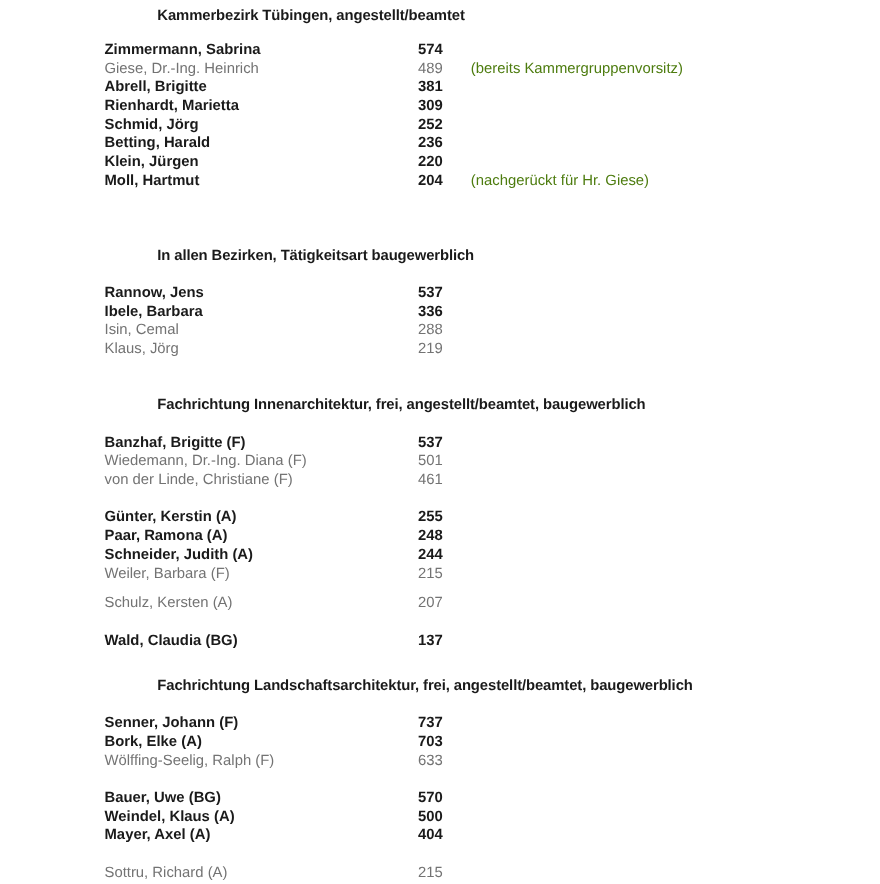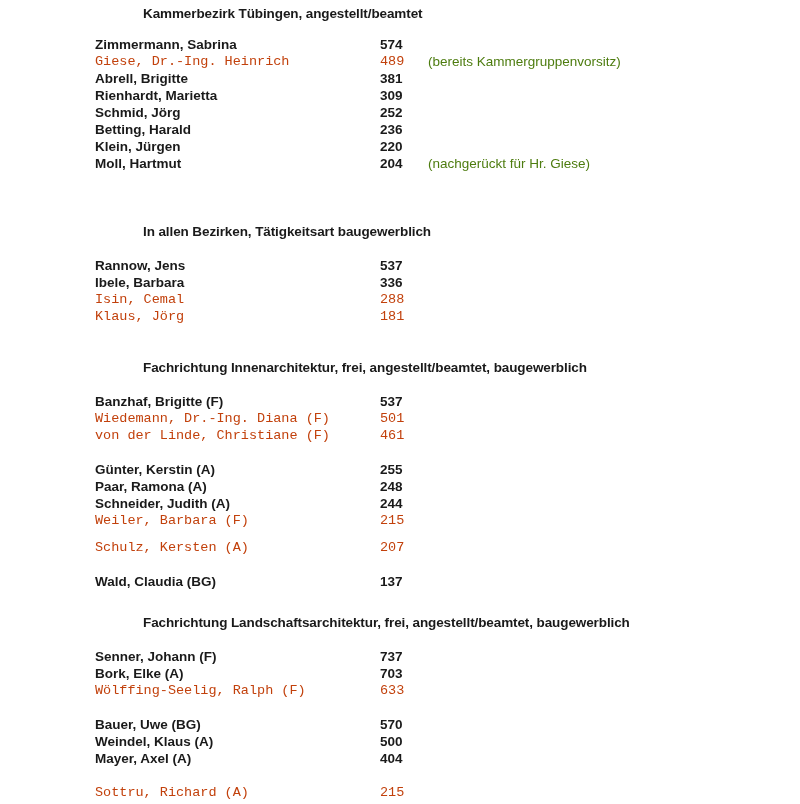--- a/index.html
+++ b/index.html
@@ -10,21 +10,21 @@
     .page { position: absolute; left: 95px; top: 0; width: 700px; }
     .heading {
       position: absolute; left: 0; font-weight: bold; white-space: nowrap;
       font-size: 13.5px; letter-spacing: -0.1px; margin-left: 48px;
     }
     .row { position: absolute; left: 0; height: 17px; width: 700px; white-space: nowrap; }
     .row .name { position: absolute; left: 0; top: 0; }
     .row .votes { position: absolute; left: 285px; top: 0; }
     .row .note { position: absolute; left: 333px; top: 0; }
     .row.elected .name, .row.elected .votes { font-weight: bold; }
-    .row.notelected .name, .row.notelected .votes { font-weight: normal; color: #c2410c; font-family: Liberation Mono, monospace; }
+    .row.notelected .name, .row.notelected .votes { font-weight: normal; color: #737373; }
     .note { color: #4d7c0f; }
   </style>
 </head>
 <body>
 
 <div class="page">
 
   <div class="heading" style="top:6px">Kammerbezirk Tübingen, angestellt/beamtet</div>
 
   <div class="row elected" style="top:37px">
@@ -71,21 +71,21 @@
   <div class="row elected" style="top:275px">
     <span class="name">Ibele, Barbara</span>
     <span class="votes">336</span>
   </div>
   <div class="row notelected" style="top:292px">
     <span class="name">Isin, Cemal</span>
     <span class="votes">288</span>
   </div>
   <div class="row notelected" style="top:309px">
     <span class="name">Klaus, Jörg</span>
-    <span class="votes">181</span>
+    <span class="votes">219</span>
   </div>
 
   <div class="heading" style="top:360px">Fachrichtung Innenarchitektur, frei, angestellt/beamtet, baugewerblich</div>
 
   <div class="row elected" style="top:394px">
     <span class="name">Banzhaf, Brigitte (F)</span>
     <span class="votes">537</span>
   </div>
   <div class="row notelected" style="top:411px">
     <span class="name">Wiedemann, Dr.-Ing. Diana (F)</span>

